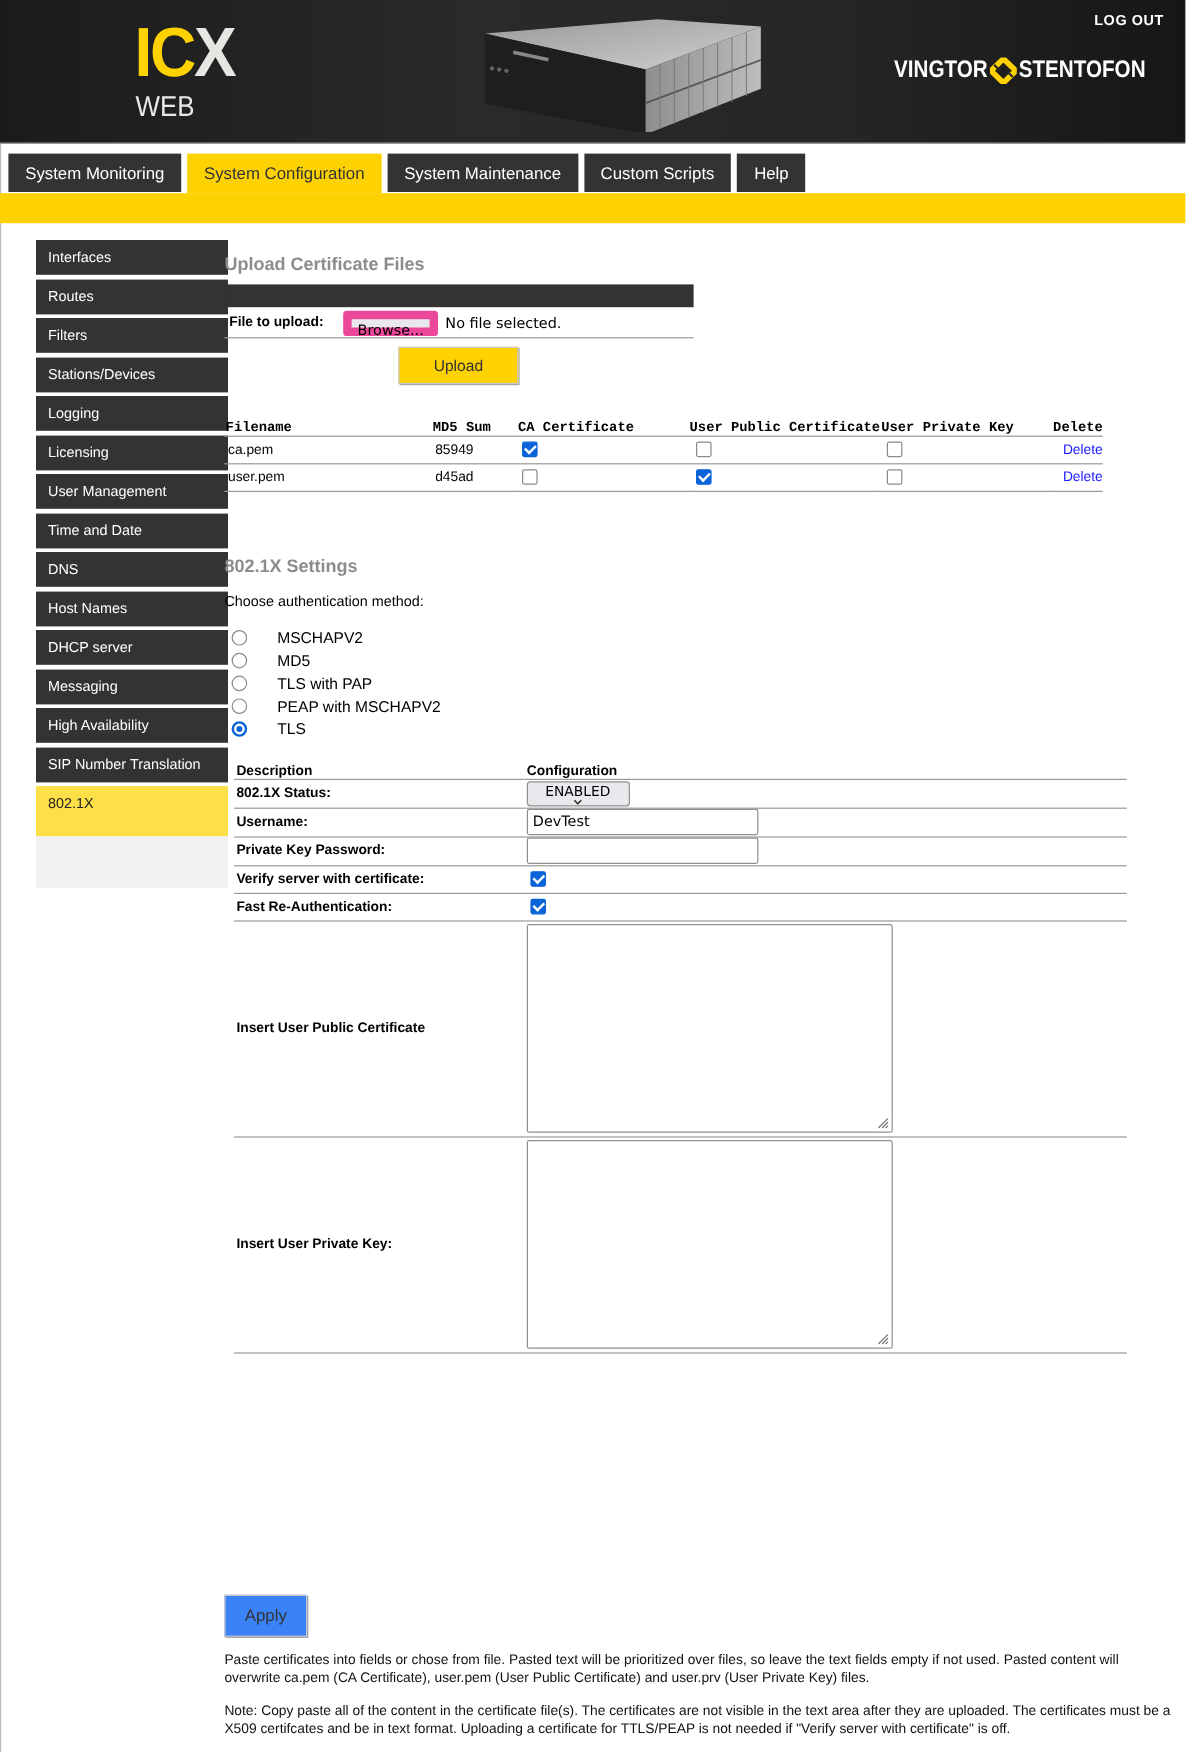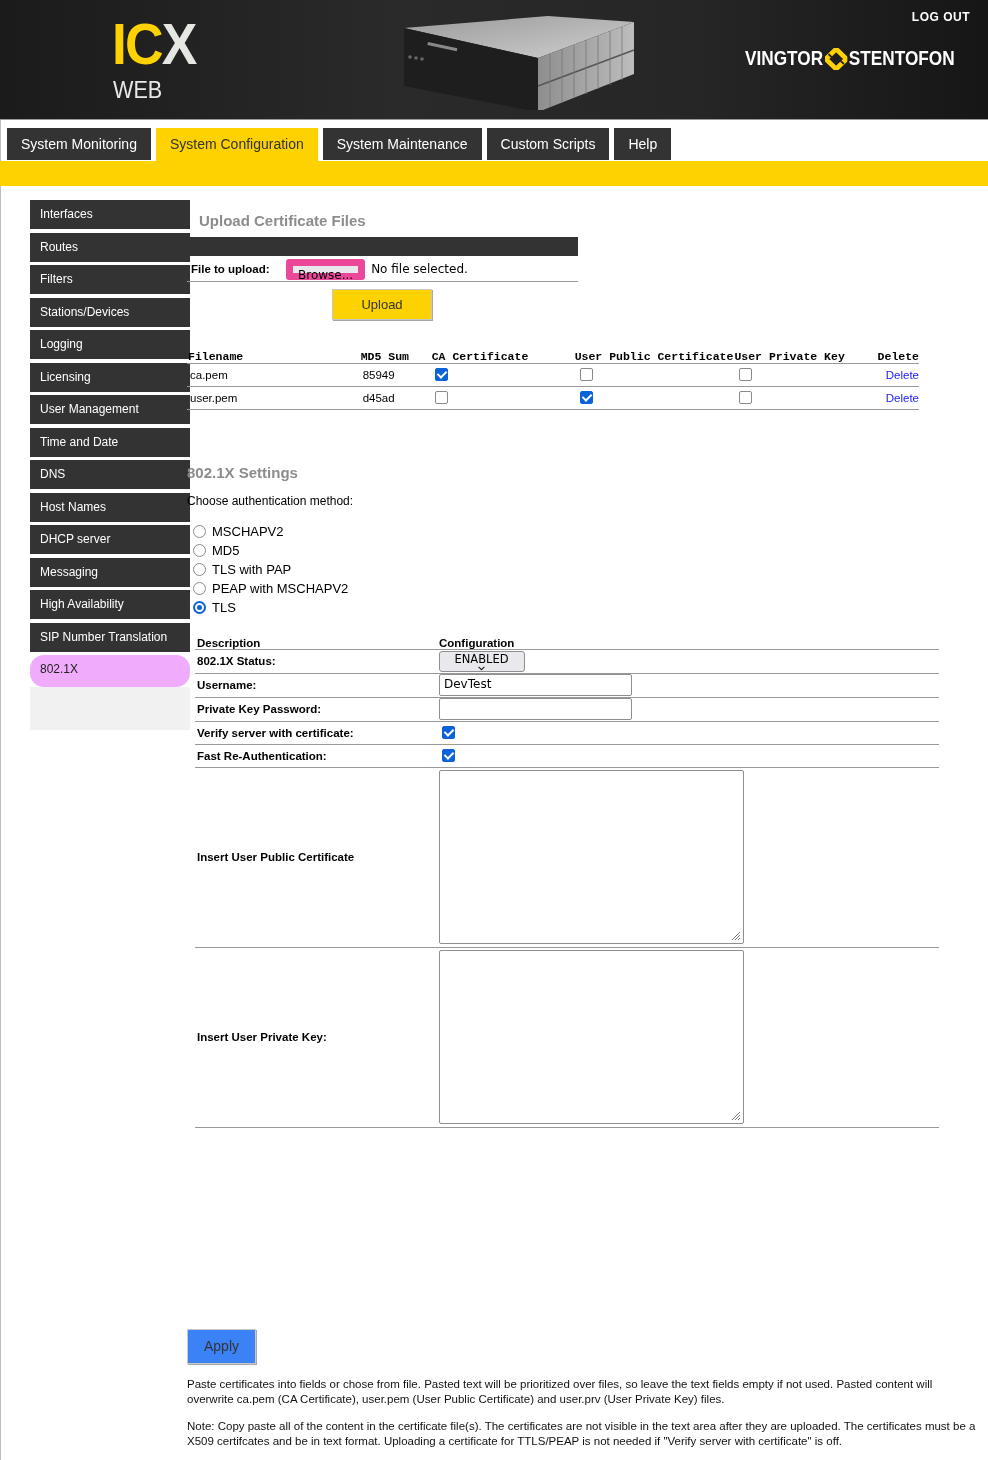--- a/index.html
+++ b/index.html
@@ -16,45 +16,45 @@
   .brand { position: absolute; left: 745px; top: 47px; color: #fff; font-weight: bold; font-size: 20px; display: flex; align-items: center; transform: scaleX(0.86); transform-origin: left; white-space: nowrap; }
   .brand svg { margin: 0 2px; }
 
   .tabs { position: absolute; left: 7px; top: 128px; display: flex; gap: 5px; }
   .tab { height: 32px; padding: 0 14px; background: #333333; color: #fff; font-size: 14px; line-height: 32px; cursor: pointer; transform-origin: left; text-align: center; }
   .tab.active { background: #fdd200; color: #333; height: 33px; }
   .yellow-bar { position: absolute; left: 0; top: 161px; width: 988px; height: 25px; background: #fdd200; }
 
   .sidebar { position: absolute; left: 18px; top: 200px; width: 160px; margin-left: 12px; }
   .side-item { height: 29px; margin-bottom: 3.5px; background: #333333; color: #fff; font-size: 12px; line-height: 29px; padding-left: 10px; cursor: pointer; }
-  .side-item.active { background: #f0abfc; color: #222; height: 32px; margin-bottom: 0; border-radius: 14px; }
+  .side-item.active { background: #fde047; color: #222; height: 42px; margin-bottom: 0; }
   .side-filler { height: 43px; background: #f1f1f1; }
 
   .main { position: absolute; left: 187px; top: 200px; width: 790px; }
   .section-title { color: #8c8c8c; font-weight: bold; font-size: 15px; }
-  .upload-title { position: absolute; left: 0; top: 12px; margin-left: 12px; }
+  .upload-title { position: absolute; left: 0; top: 12px; }
   .upload-band { position: absolute; left: 0; top: 37px; width: 391px; height: 19px; background: #333; }
   .upload-row { position: absolute; left: 0; top: 57px; width: 391px; height: 25px; border-bottom: 1px solid #999; display: flex; align-items: center; }
   .upload-label { font-weight: bold; font-size: 11.5px; width: 99px; padding-left: 4px; }
   .browse-btn { font-family: "DejaVu Sans", sans-serif; font-size: 12px; padding: 2px 5px; border: 7px solid #ec4899; border-radius: 3px; background: #e9e9ed; color: #000; cursor: pointer; height: 21px; line-height: 15px; }
   .no-file { font-family: "DejaVu Sans", sans-serif; font-size: 12px; margin-left: 6px; }
   .upload-btn { position: absolute; left: 145px; top: 89px; width: 100px; height: 31px; background: #fdd200; border: 1px solid #c8c8c8; box-shadow: 1px 1px 0 #a8a8a8; color: #333; font-size: 13px; text-align: center; line-height: 29px; cursor: pointer; }
 
   .files-table { position: absolute; left: 0; top: 147px; width: 732px; border-collapse: collapse; font-size: 11.5px; }
   .files-table th { text-align: left; font-weight: bold; padding: 0 0 0 1px; height: 16px; border-bottom: 1px solid #999; vertical-align: bottom; white-space: nowrap; font-family: Liberation Mono, monospace; }
   .files-table td { height: 23px; border-bottom: 1px solid #999; padding: 0 0 0 3px; vertical-align: middle; }
   .cb { width: 13px; height: 13px; border: 1.5px solid #8a8a8a; border-radius: 2px; display: inline-block; vertical-align: middle; background: #fff; cursor: pointer; position: relative; }
   .cb.checked { background: #0b63d8; border-color: #0b63d8; }
   .cb.checked::after { content: ""; position: absolute; left: 3px; top: 0px; width: 4px; height: 7px; border: solid #fff; border-width: 0 2px 2px 0; transform: rotate(45deg); }
   .del-link { color: #1a1aff; text-decoration: none; cursor: pointer; font-size: 11.5px; }
 
   .settings-title { position: absolute; left: 0; top: 264px; }
   .choose-label { position: absolute; left: 0; top: 294px; font-size: 12px; }
   .radios { position: absolute; left: 6px; top: 322px; font-size: 13px; }
-  .radio-row { height: 19px; display: flex; align-items: center; cursor: pointer; }
+  .radio-row { height: 19px; display: flex; align-items: center; cursor: pointer; gap: 19px; }
   .radio { width: 13px; height: 13px; border: 1.5px solid #8a8a8a; border-radius: 50%; margin-right: 6px; position: relative; background: #fff; }
   .radio.checked { border-color: #0b63d8; border-width: 2px; }
   .radio.checked::after { content: ""; position: absolute; left: 2px; top: 2px; width: 5px; height: 5px; border-radius: 50%; background: #0b63d8; }
 
   .cfg-table { position: absolute; left: 8px; top: 433px; width: 744px; border-collapse: collapse; font-size: 11.5px; }
   .cfg-table th { text-align: left; font-weight: bold; height: 16px; vertical-align: bottom; padding: 0 0 0 2px; border-bottom: 1px solid #999; }
   .cfg-table td { border-bottom: 1px solid #999; padding: 0 0 0 2px; vertical-align: middle; }
   .cfg-table td.lbl { font-weight: bold; width: 242px; }
   .row-s td { height: 24px; }
   .row-c td { height: 23px; }

